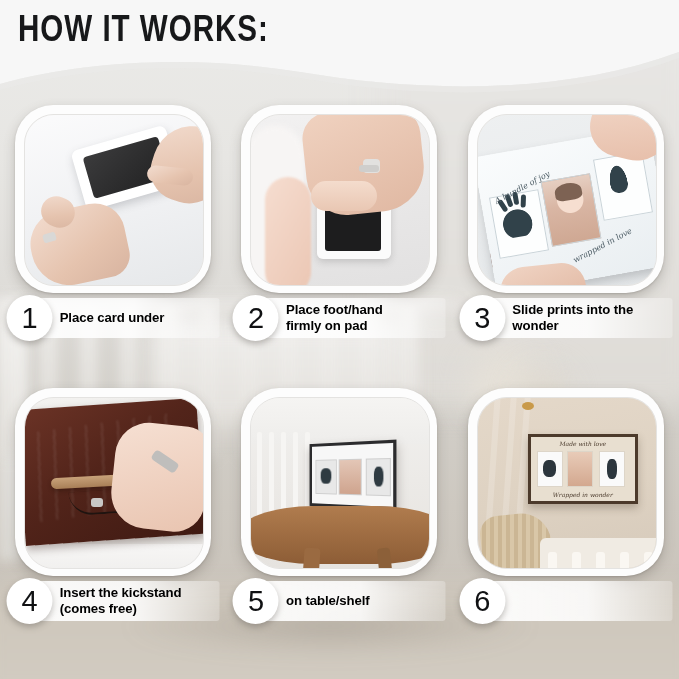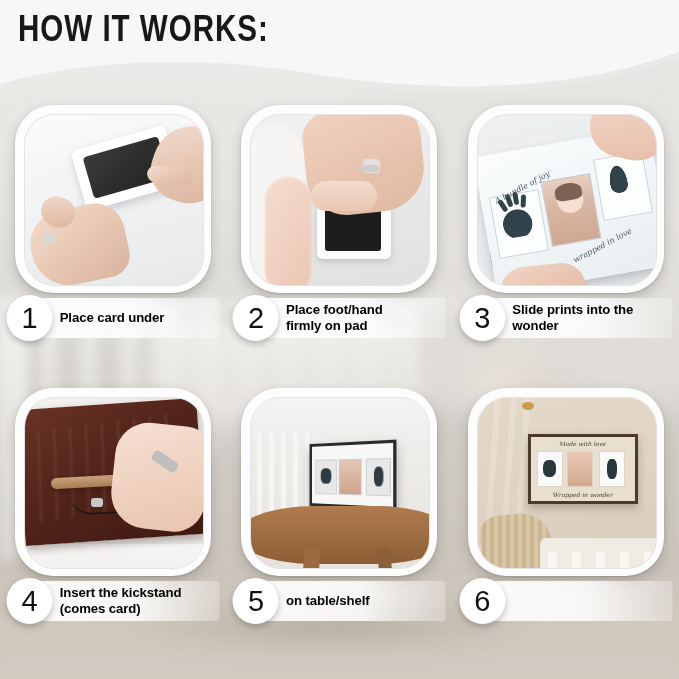--- a/index.html
+++ b/index.html
@@ -446,21 +446,21 @@
             <div class="sk hand4"></div>
             <div class="sk tool"></div>
           </div>
         </div>
       </div>
       <div class="step">
         <div class="step-bar"></div>
         <div class="badge">4</div>
         <div class="step-text">
           <span>Insert the kickstand</span>
-          <span>(comes card)</span>
+          <span>(comes free)</span>
         </div>
       </div>
     </div>
 
     <div class="cell">
       <div class="tile t5">
         <div class="tile-inner">
           <div class="photo">
             <div class="sk wallshade"></div>
             <div class="sk crib5">

